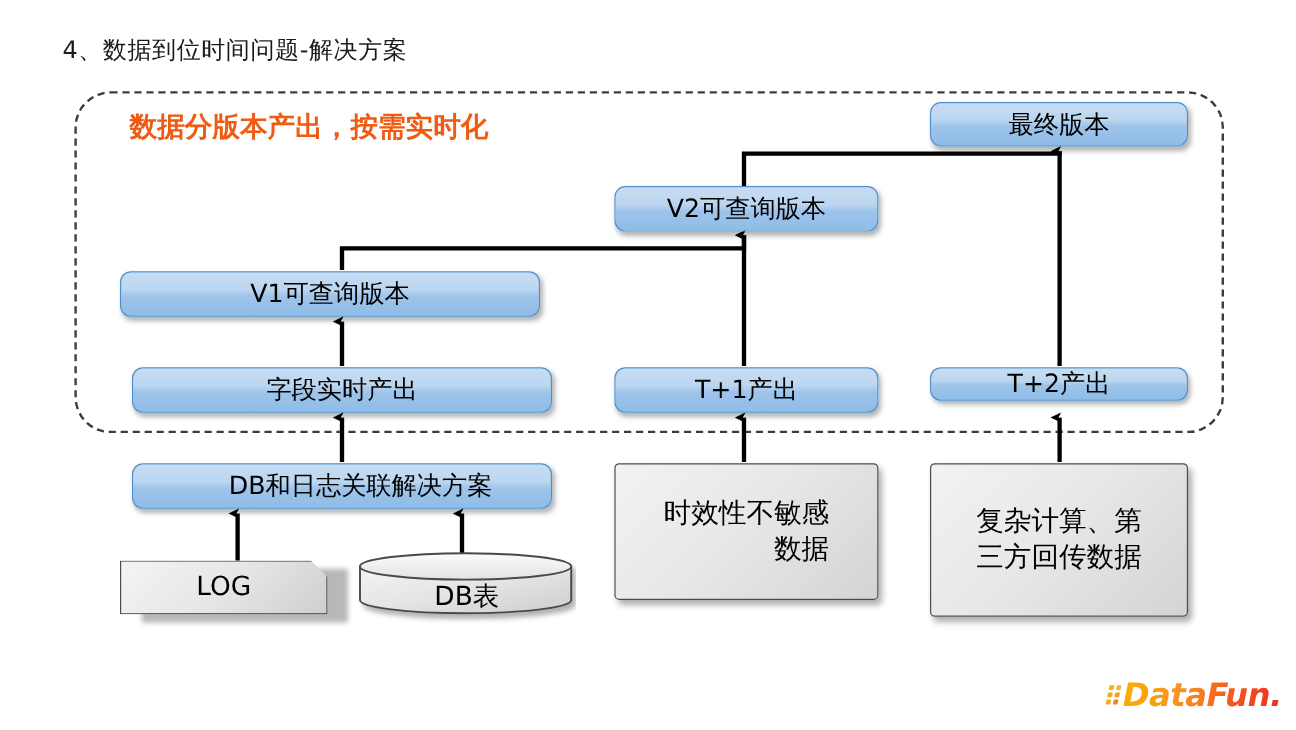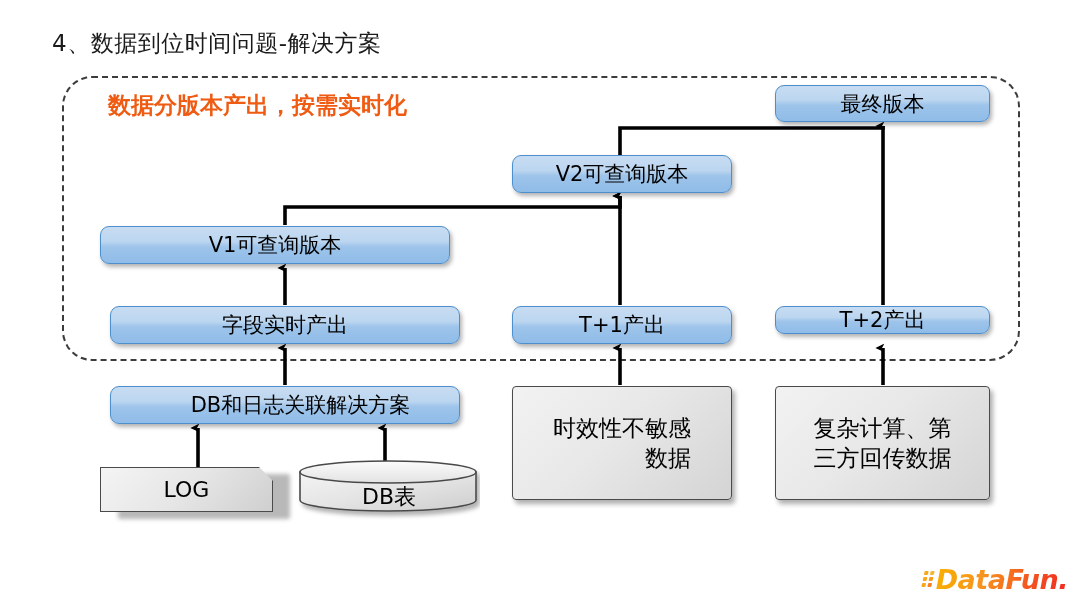--- a/index.html
+++ b/index.html
@@ -19,21 +19,21 @@
     width: 1080px;
     height: 608px;
     background: #ffffff;
   }
 
   
   .slide-title {
     position: absolute;
     left: 52px;
     top: 28px;
-    font-size: 23px;
+    font-size: 20px;
     color: #1a1a1a;
     font-family: "DejaVu Sans", "Liberation Sans", sans-serif;
     letter-spacing: 0.5px;
     white-space: nowrap;
   }
 
   
   .dashed-region {
     position: absolute;
     left: 62px;
@@ -238,21 +238,21 @@
     <span>DB和日志关联解决方案</span>
   </div>
 
   <div class="gray-box" style="left:512px; top:386px; width:220px; height:114px;">
     <div>
       <div>时效性不敏感</div>
       <div>数据</div>
     </div>
   </div>
 
-  <div class="gray-box" style="left:775px; top:386px; width:215px; height:114px;">
+  <div class="gray-box" style="left:775px; top:386px; width:215px; height:128px;">
     <div>
       <div>复杂计算、第</div>
       <div>三方回传数据</div>
     </div>
   </div>
 
   <div class="log-shadow" style="left:118px; top:474px; width:172px; height:45px;"></div>
   <div class="log-shape" style="left:100px; top:467px; width:173px; height:45px;">
     <span>LOG</span>
   </div>

